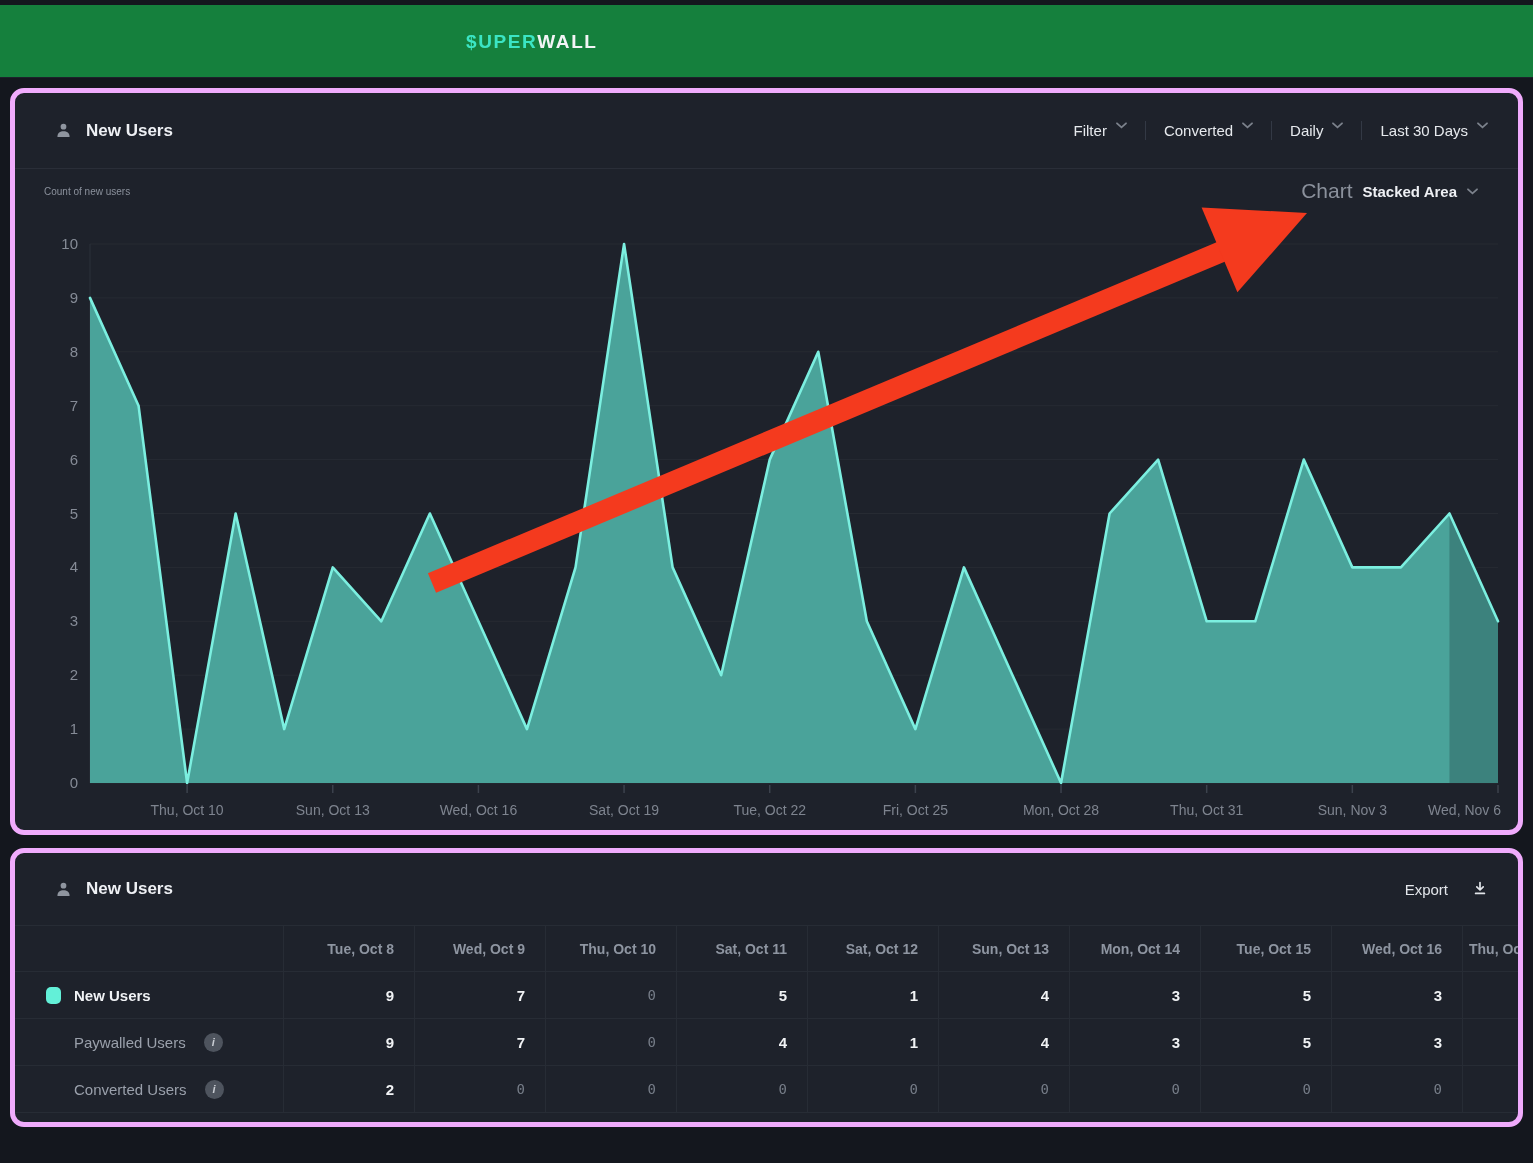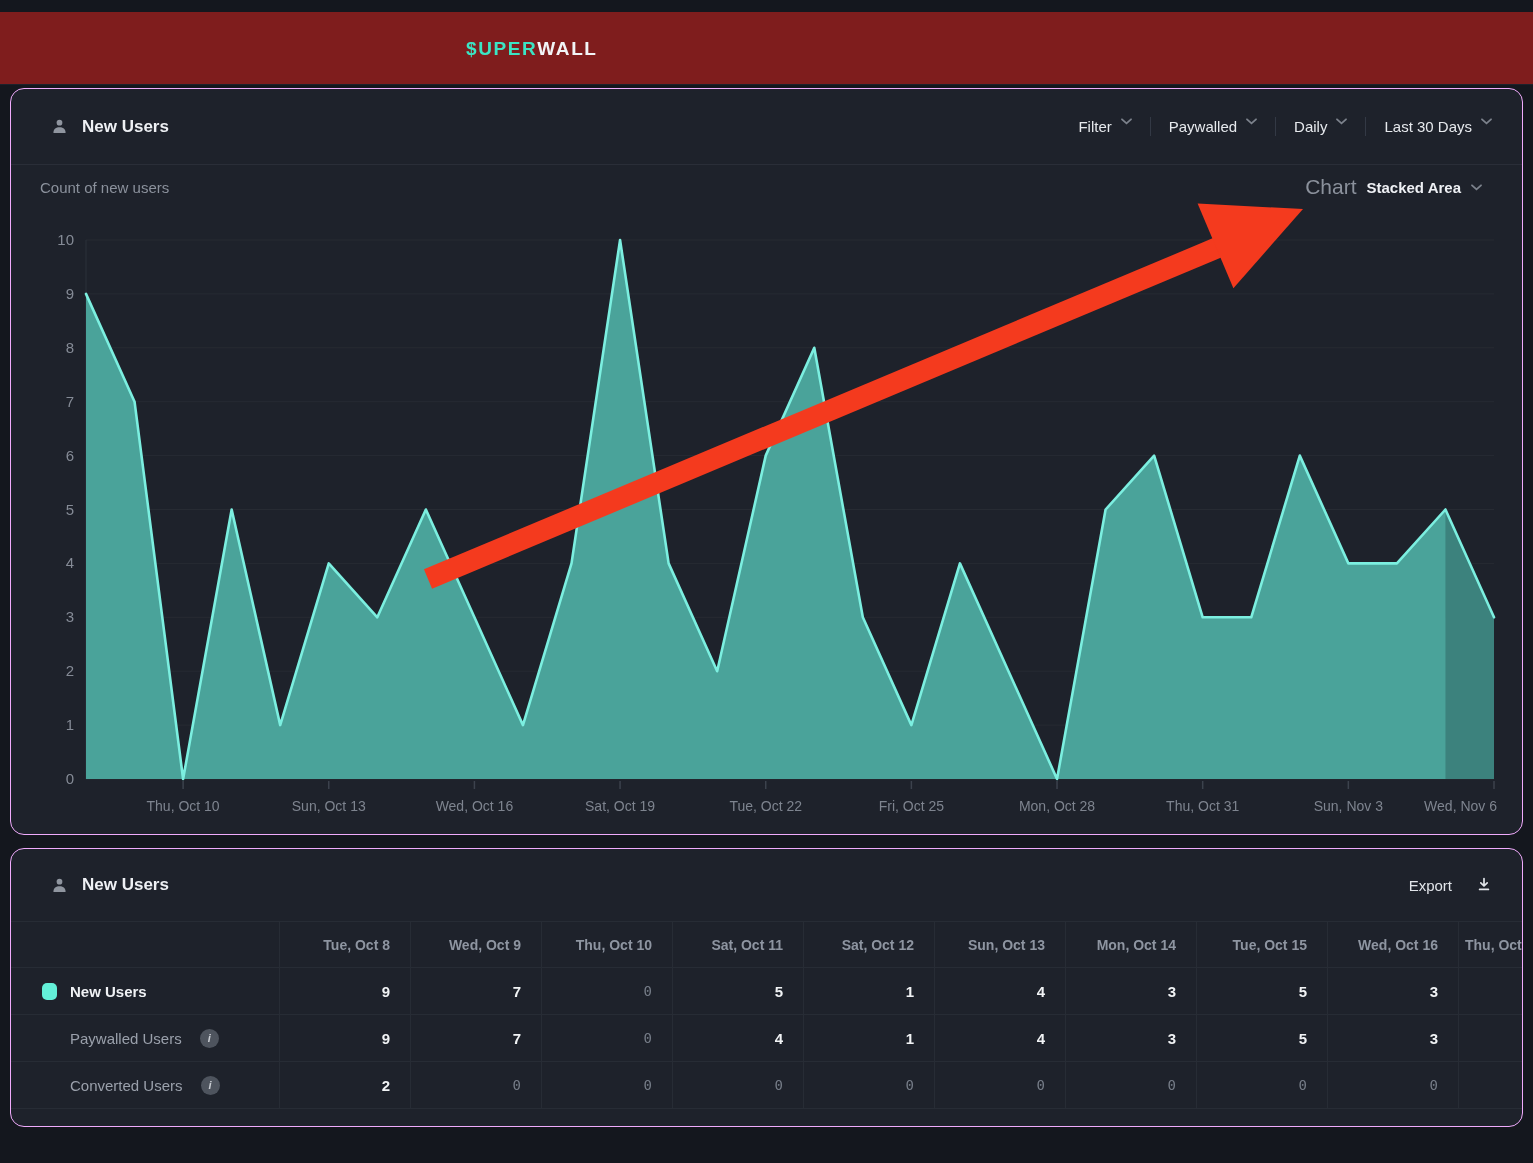--- a/index.html
+++ b/index.html
@@ -5,34 +5,34 @@
   * { margin:0; padding:0; box-sizing:border-box; }
   html,body { width:1533px; height:1163px; overflow:hidden; }
   body {
     background:#14171e;
     font-family:"Liberation Sans", sans-serif;
     color:#eef0f4;
     position:relative;
   }
   
   .topbar {
-    position:absolute; left:0; top:12px; width:1533px; height:73px;
-    background:#7f1d1d; border-bottom:1px solid #1d212b;
+    position:absolute; left:0; top:5px; width:1533px; height:73px;
+    background:#15803d; border-bottom:1px solid #1d212b;
   }
   .logo {
     position:absolute; left:466px; top:0; height:73px;
     display:flex; align-items:center;
     font-size:19px; font-weight:800; letter-spacing:1.6px;
   }
   .logo .teal { color:#3be5c4; }
   .logo .white { color:#f2f4f6; }
 
   
   .card {
-    position:absolute; background:#1e222b; border:1px solid #f0abfc;
+    position:absolute; background:#1e222b; border:5px solid #f0abfc;
     border-radius:14px; overflow:hidden;
   }
   .chart-card { left:10px; top:88px; width:1513px; height:747px; }
   .table-card { left:10px; top:848px; width:1513px; height:279px; }
 
   .card-header {
     position:absolute; left:0; top:0; width:100%; height:76px;
     display:flex; align-items:center; padding:0 30px 0 40px;
   }
   .chart-card .card-header { border-bottom:1px solid #2a2e38; }
@@ -46,21 +46,21 @@
   .control {
     display:flex; align-items:flex-start; gap:9px; cursor:pointer;
     font-size:15px; font-weight:500; color:#e6e9ed;
   }
   .control-divider { width:1px; height:19px; background:#333945; }
 
   .sub-row {
     position:absolute; left:0; top:86px; width:100%;
     display:flex; align-items:center; padding:0 40px 0 29px;
   }
-  .subtitle { font-size:15px; color:#8b919c; }
+  .subtitle { font-size:10px; color:#8b919c; }
   .chart-type { margin-left:auto; display:flex; align-items:center; gap:10px; cursor:pointer; }
   .chart-type-label { font-size:21px; color:#8b919c; }
   .chart-type-value { font-size:15px; font-weight:700; color:#eef0f4; }
 
   .chart-svg { position:absolute; left:0; top:0; }
 
   
   .table-card .card-header { height:72px; }
   .export-btn {
     margin-left:auto; display:flex; align-items:center; gap:24px; cursor:pointer;
@@ -122,21 +122,21 @@
         <div class="control">
           <span>Filter</span>
           <span class="chev">
             <svg width="11" height="7" viewBox="0 0 11 7">
               <path d="M1 1.3l4.5 4L10 1.3" stroke="#7c828c" stroke-width="1.8" fill="none" stroke-linecap="round"></path>
             </svg>
           </span>
         </div>
         <div class="control-divider"></div>
         <div class="control">
-          <span>Paywalled</span>
+          <span>Converted</span>
           <span class="chev">
             <svg width="11" height="7" viewBox="0 0 11 7">
               <path d="M1 1.3l4.5 4L10 1.3" stroke="#7c828c" stroke-width="1.8" fill="none" stroke-linecap="round"></path>
             </svg>
           </span>
         </div>
         <div class="control-divider"></div>
         <div class="control">
           <span>Daily</span>
           <span class="chev">

